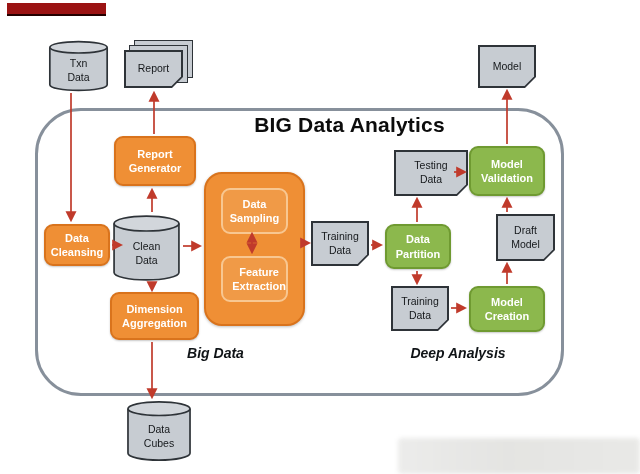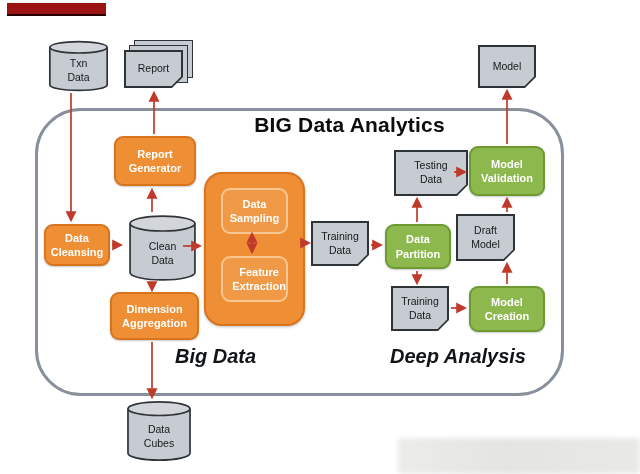--- a/index.html
+++ b/index.html
@@ -15,21 +15,21 @@
   
   .container-box {
     position:absolute; left:35px; top:108px; width:523px; height:282px;
     border:3px solid #87909b; border-radius:46px; background:#ffffff; z-index:1;
   }
   .diagram-title {
     position:absolute; left:70px; top:113px; width:523px; text-align:center;
     font-size:21px; font-weight:bold; color:#0c0c0c; z-index:3; letter-spacing:.2px;margin-left:18px;
   }
   .section-label {
-    position:absolute; font-size:20px; font-weight:bold; font-style:italic;
+    position:absolute; font-size:14px; font-weight:bold; font-style:italic;
     color:#101417; z-index:3; text-align:center;
   }
   
   .node {
     position:absolute; display:flex; align-items:center; justify-content:center;
     text-align:center; white-space:pre-line; z-index:3; box-sizing:border-box;
   }
   .orange {
     background:#ef8f35; border:2px solid #d9731c; border-radius:9px;
     color:#ffffff; font-weight:bold; font-size:11px; line-height:1.3;
@@ -120,21 +120,21 @@
   <div class="node orange" style="left:114px; top:136px; width:82px; height:50px;">
     <span>Report
 Generator</span>
   </div>
 
   <div class="node orange" style="left:44px; top:224px; width:66px; height:42px;">
     <span>Data
 Cleansing</span>
   </div>
 
-  <div class="cyl" style="left:128px; top:214px; width:57px; height:68px;">
+  <div class="cyl" style="left:112px; top:214px; width:57px; height:68px;">
     <svg class="cyl-svg" viewBox="0 0 100 100" preserveAspectRatio="none">
       <path d="M3,14 L3,86 A47,11 0 0 0 97,86 L97,14" fill="#c7ccd2" stroke="#2e3338" stroke-width="1.7" vector-effect="non-scaling-stroke"></path>
       <ellipse cx="50" cy="14" rx="47" ry="11" fill="#d2d6db" stroke="#2e3338" stroke-width="1.7" vector-effect="non-scaling-stroke"></ellipse>
     </svg>
     <span class="cyl-label">Clean
 Data</span>
   </div>
 
   <div class="group-orange" style="left:204px; top:172px; width:97px; height:150px;">
     <div class="node inner-orange" style="left:15px; top:14px; width:67px; height:46px;">
@@ -162,21 +162,21 @@
     <span class="doc-outline"></span>
     <span class="doc-label">Testing
 Data</span>
   </div>
 
   <div class="node green" style="left:469px; top:146px; width:76px; height:50px;">
     <span>Model
 Validation</span>
   </div>
 
-  <div class="doc" style="left:456px; top:214px; width:59px; height:47px;">
+  <div class="doc" style="left:496px; top:214px; width:59px; height:47px;">
     <span class="doc-outline"></span>
     <span class="doc-label">Draft
 Model</span>
   </div>
 
   <div class="node green" style="left:469px; top:286px; width:76px; height:46px;">
     <span>Model
 Creation</span>
   </div>
 

